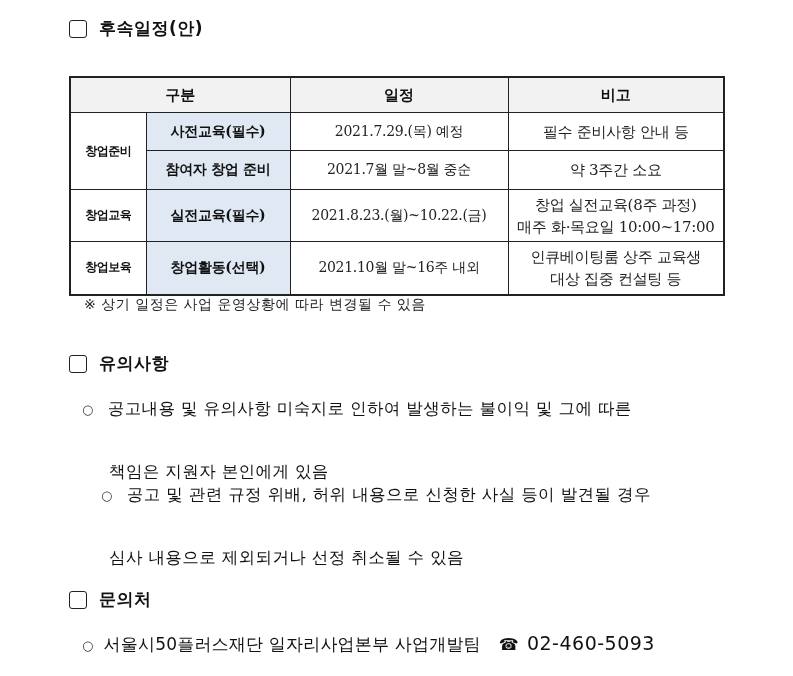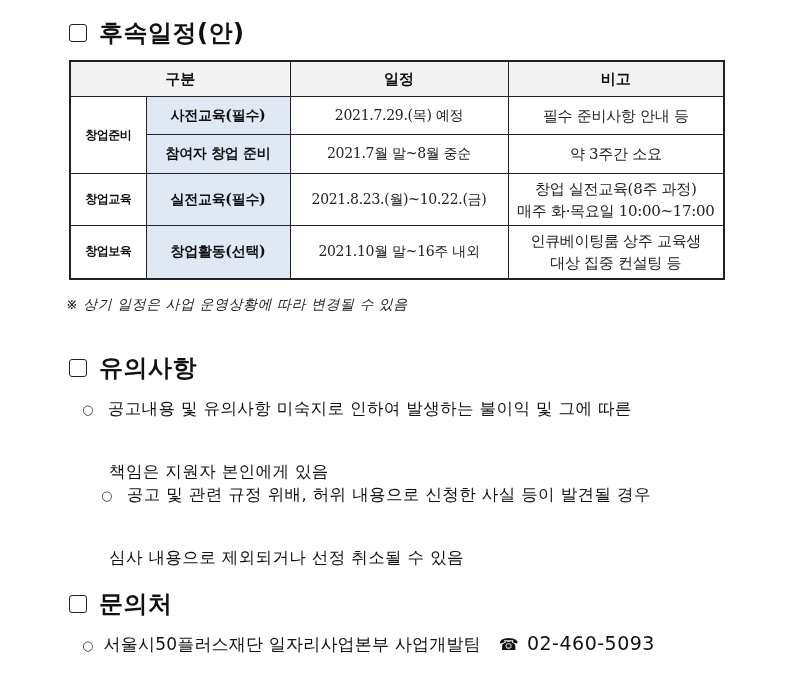--- a/index.html
+++ b/index.html
@@ -2,28 +2,28 @@
 <html><head>
 <meta charset="utf-8">
 <style>
   html, body { margin: 0; padding: 0; background: #ffffff; }
   body {
     width: 793px; height: 676px; position: relative; overflow: hidden;
     font-family: "DejaVu Sans", "Liberation Sans", sans-serif; color: #111;
   }
   .section-head {
     position: absolute; left: 69px; display: flex; align-items: center;
-    font-weight: bold; font-size: 24px; letter-spacing: 0.5px;
+    font-weight: bold; font-size: 17px; letter-spacing: 0.5px;
   }
   .checkbox {
     width: 18px; height: 18px; border: 1.6px solid #222; border-radius: 3px;
     box-sizing: border-box; margin-right: 12px; background: #fff;
   }
   table.sched {
-    position: absolute; left: 69px; top: 60px; width: 654px;
+    position: absolute; left: 69px; top: 76px; width: 654px;
     border-collapse: collapse; table-layout: fixed;
     font-size: 14px;
   }
   table.sched td, table.sched th {
     border: 1px solid #222; text-align: center; vertical-align: middle; padding: 0;
   }
   table.sched { border: 2px solid #222; }
   table.sched th {
     background: #f2f2f2; font-weight: bold; font-size: 15px; height: 34px;
     border-bottom: 1.5px solid #222;
@@ -31,23 +31,22 @@
   .cat { font-weight: bold; font-family: Liberation Mono, monospace; font-size: 12px; letter-spacing: -0.5px; }
   .sub { background: #dfe8f3; font-weight: bold; font-family: "DejaVu Serif", serif; font-size: 14px; letter-spacing: -0.3px; }
   .val { font-family: "DejaVu Serif", "Liberation Serif", serif; font-size: 14px; color: #222; letter-spacing: -0.3px; }
   .note-cell { line-height: 22px; font-size: 15px; }
   tr.r1a td.sub, tr.r1a td.val { border-bottom: 1px dashed #444; }
   tr.r1a { height: 38px; }
   tr.r1b { height: 39px; }
   tr.r2 { height: 52px; }
   tr.r3 { height: 53px; }
   .footnote {
-    position: absolute; left: 66px; top: 296px; font-size: 14px; color: #222;
+    position: absolute; left: 84px; top: 296px; font-size: 14px; color: #222;
     letter-spacing: 0.5px;
-    font-style: italic;
   }
   .bullet {
     position: absolute; left: 82px; font-size: 16.5px; color: #111;
     letter-spacing: 0.4px; white-space: nowrap;
   }
   .bullet .circ { font-size: 13px; margin-right: 14px; color: #333; }
   .cont { position: absolute; left: 109px; font-size: 16.5px; letter-spacing: 0.4px; white-space: nowrap; margin-top: 20px; }
   .contact { position: absolute; left: 82px; top: 632px; font-size: 17px; white-space: nowrap; letter-spacing: 0.2px; }
   .contact .circ { font-size: 13px; margin-right: 10px; color: #333; }
   .phone-icon { margin-left: 18px; margin-right: 8px; font-size: 16px; }

